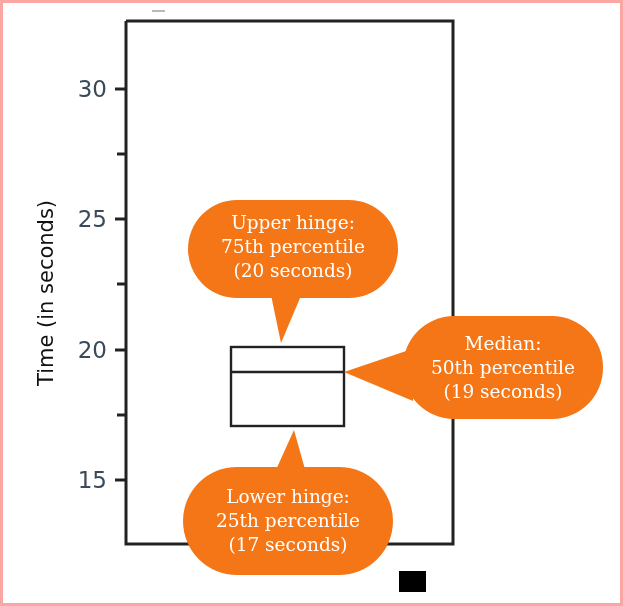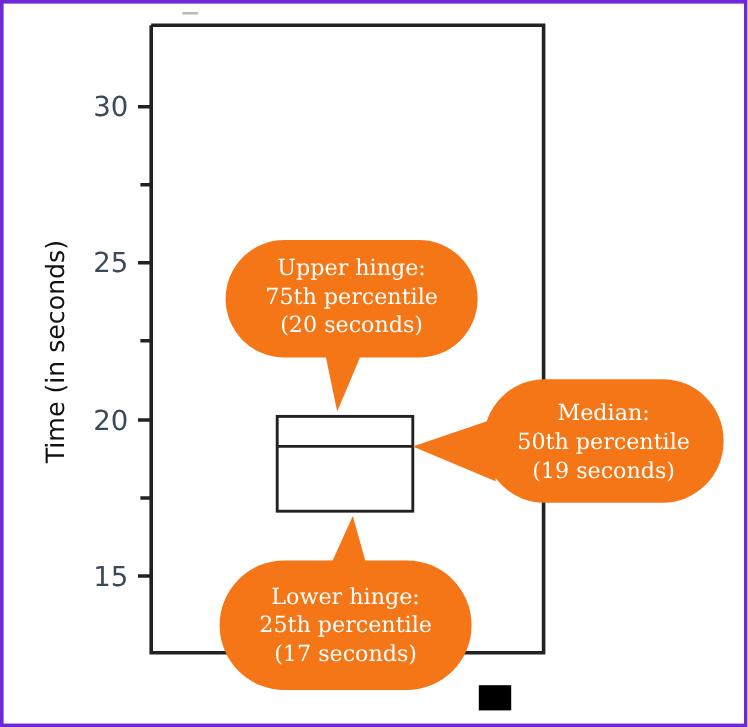--- a/index.html
+++ b/index.html
@@ -6,21 +6,21 @@
     margin: 0;
     padding: 0;
     background: #ffffff;
   }
   #page {
     position: relative;
     width: 623px;
     height: 606px;
     background: #ffffff;
     box-sizing: border-box;
-    border: 3px solid #6d28d9;
+    border: 3px solid #fca5a5;
     overflow: hidden;
     font-family: "Liberation Sans", sans-serif;
   }
   #figure-svg {
     position: absolute;
     left: 0;
     top: 0;
     width: 623px;
     height: 606px;
     display: block;

